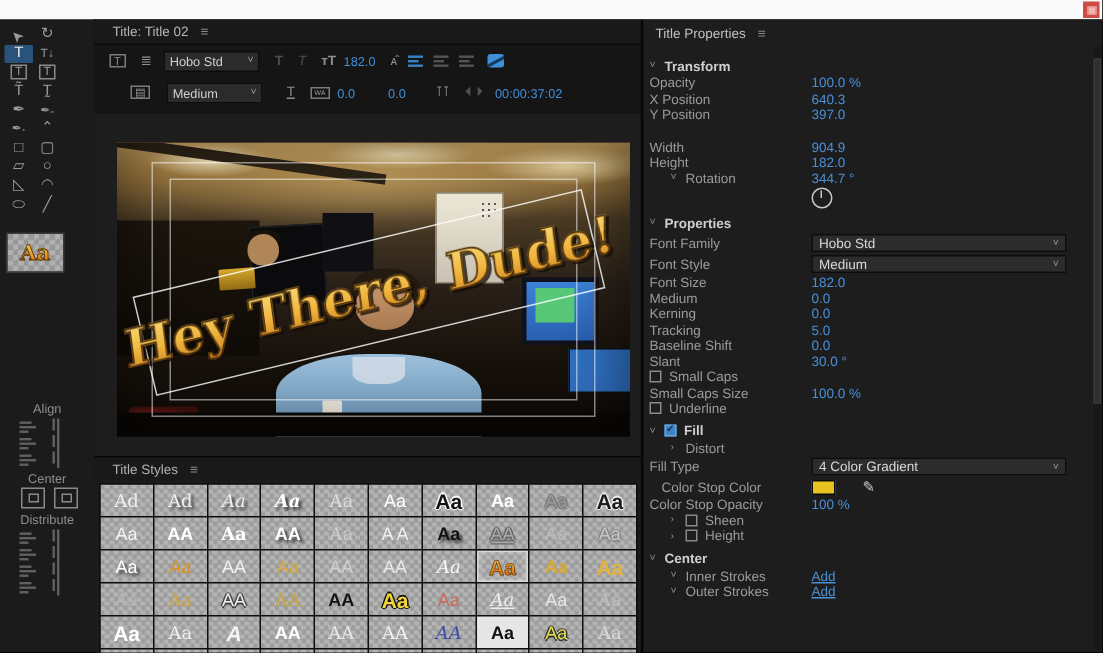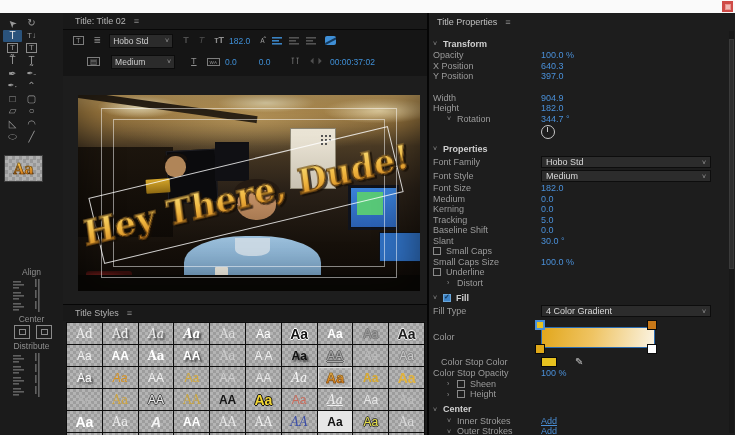--- a/index.html
+++ b/index.html
@@ -649,52 +649,40 @@
         <span class="lab">Small Caps Size</span>
         <span class="valcol">
           <span class="val">100.0 %</span>
         </span>
       </div>
       <div class="pr k-row" style="padding-left: 4px;">
         <span class="cb"></span>
         <span class="lab">Underline</span>
         <span class="valcol"></span>
       </div>
-      <div class="pr k-row" style="padding-left: 18px;">
-        <span class="chev">›</span>
-        <span class="lab">Distort</span>
-        <span class="valcol"></span>
-      </div>
       <div class="pr k-section sec" style="padding-left: 4px;">
         <span class="chev">˅</span>
         <span class="cb on"></span>
         <span class="lab">Fill</span>
         <span class="valcol"></span>
       </div>
+      <div class="pr k-row" style="padding-left: 18px;">
+        <span class="chev">›</span>
+        <span class="lab">Distort</span>
+        <span class="valcol"></span>
+      </div>
       <div class="pr k-dd" style="padding-left: 4px;">
         <span class="lab">Fill Type</span>
         <span class="valcol">
           <div class="dd">
             <span>4 Color Gradient</span>
             <span class="chev">˅</span>
           </div>
         </span>
       </div>
-      <div class="pr k-gradient" style="padding-left: 4px;">
-        <span class="lab">Color</span>
-        <span class="valcol">
-          <div class="gw">
-            <div class="bar" style="background: linear-gradient(100deg, rgb(226, 167, 28), rgb(239, 196, 99) 45%, rgb(246, 226, 180) 80%, rgb(251, 243, 226));"></div>
-            <div class="stop sel" style="left: 0px; top: 0px; background: rgb(232, 194, 31);"></div>
-            <div class="stop" style="left: 112px; top: 0px; background: rgb(200, 120, 24);"></div>
-            <div class="stop" style="left: 0px; top: 24px; background: rgb(224, 168, 24);"></div>
-            <div class="stop" style="left: 112px; top: 24px; background: rgb(255, 255, 255);"></div>
-          </div>
-        </span>
-      </div>
       <div class="pr k-stopcolor" style="padding-left: 12px;">
         <span class="lab">Color Stop Color</span>
         <span class="valcol">
           <span class="stopswatch" style="background: rgb(232, 194, 31);"></span>
           <span class="eyedrop">✎</span>
         </span>
       </div>
       <div class="pr k-row" style="padding-left: 4px;">
         <span class="lab">Color Stop Opacity</span>
         <span class="valcol">

